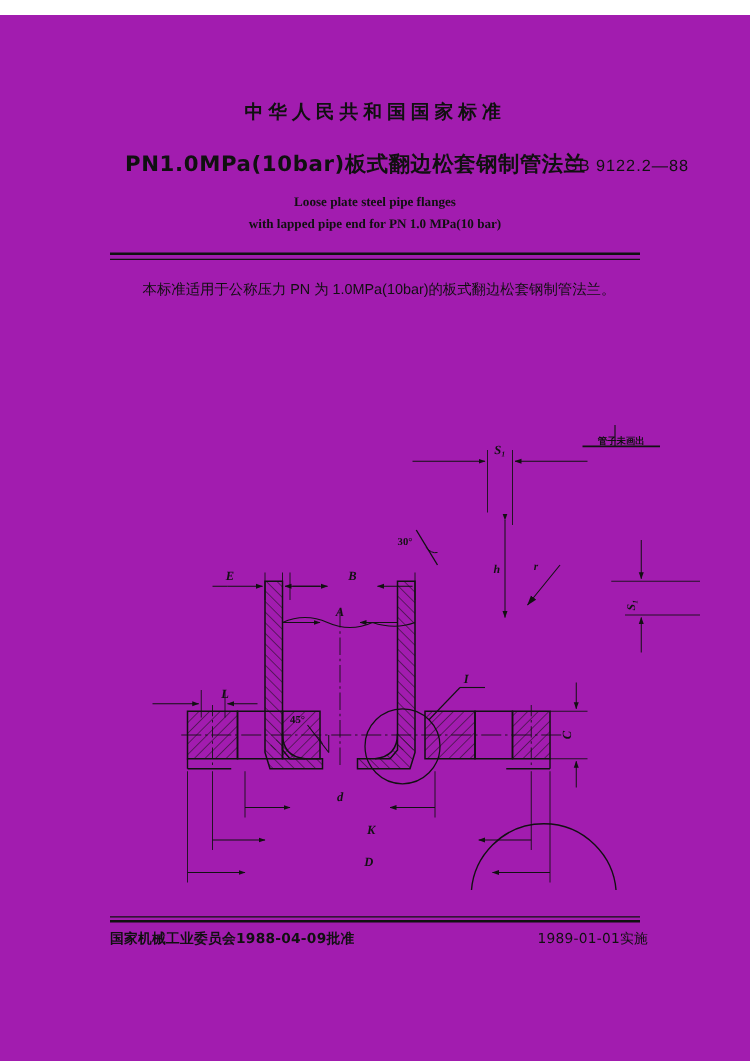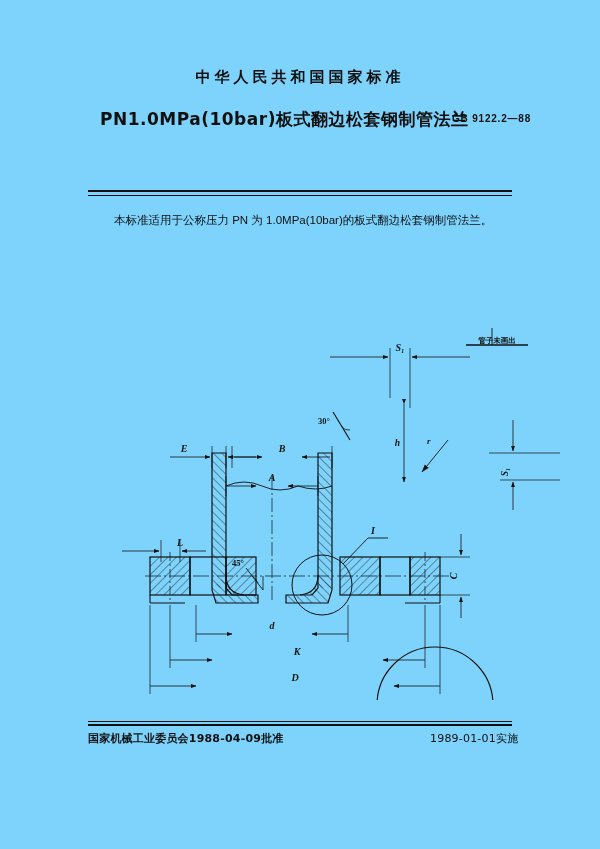--- a/index.html
+++ b/index.html
@@ -12,21 +12,22 @@
     height: 849px;
     position: relative;
     font-family: "Liberation Serif", "DejaVu Serif", serif;
     color: #101010;
     overflow: hidden;
   }
 
   .page {
     position: absolute;
     inset: 0;
-    background: #7dd3fc;
+    background: #a21caf;
+    margin-top: 12px;
   }
 
   
   .std-org {
     position: absolute;
     top: 68px;
     left: 0;
     width: 600px;
     text-align: center;
     font-size: 15px;
@@ -50,22 +51,22 @@
     font-size: 17px;
     font-weight: bold;
     letter-spacing: 0.5px;
     font-family: "DejaVu Sans", "Liberation Sans", sans-serif;
     white-space: nowrap;
   }
   .std-code {
     position: absolute;
     left: 452px;
     top: 5px;
-    font-size: 10px;
-    font-weight: bold;
+    font-size: 13px;
+    font-weight: normal;
     letter-spacing: 0.8px;
     font-family: "Liberation Sans", sans-serif;
     white-space: nowrap;
   }
 
   .title-en {
     position: absolute;
     top: 142px;
     left: 0;
     width: 600px;
@@ -135,20 +136,24 @@
 
 <div class="page">
 
   <div class="std-org">中华人民共和国国家标准</div>
 
   <div class="title-row">
     <div class="title-main">PN1.0MPa(10bar)板式翻边松套钢制管法兰</div>
     <div class="std-code">GB 9122.2—88</div>
   </div>
 
+  <div class="title-en">
+    <div>Loose plate steel pipe flanges</div>
+    <div>with lapped pipe end for PN 1.0 MPa(10 bar)</div>
+  </div>
 
   <div class="rule rule-thick"></div>
   <div class="rule rule-thin"></div>
 
   <div class="para para-1">本标准适用于公称压力 PN 为 1.0MPa(10bar)的板式翻边松套钢制管法兰。</div>
 
   <div class="drawing">
     <svg width="600" height="400" viewBox="0 0 600 400" xmlns="http://www.w3.org/2000/svg">
       <defs>
         <pattern id="hatchR" patternUnits="userSpaceOnUse" width="6" height="6" patternTransform="rotate(45)">

